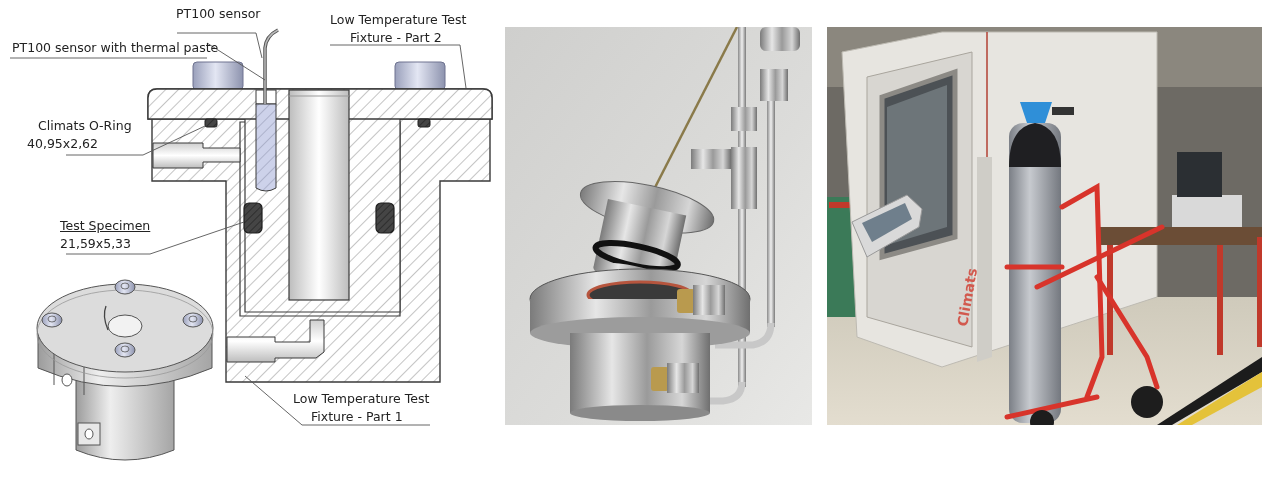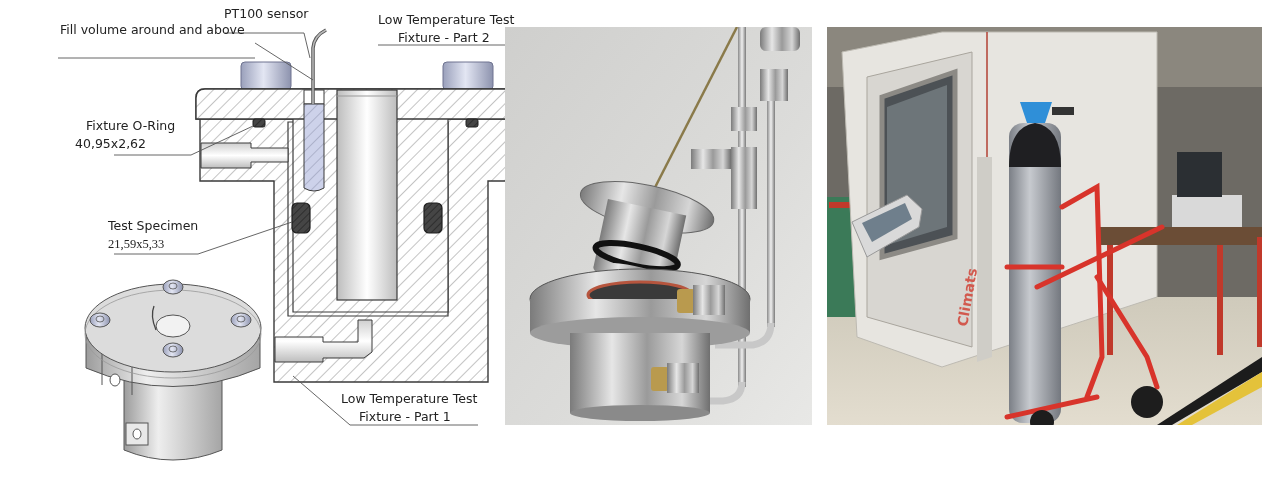--- a/index.html
+++ b/index.html
@@ -7,21 +7,21 @@
            font-family:"DejaVu Sans", sans-serif; color:#1a1a1a; }
     .panel { position:absolute; }
     .label { position:absolute; font-family:"DejaVu Sans", sans-serif; font-size:12.5px;
              line-height:16px; color:#222; white-space:nowrap; }
     svg { display:block; }
     .photo { position:absolute; overflow:hidden; }
   </style>
 </head>
 <body>
 
-<div class="panel" style="left:0;top:0;width:500px;height:348px;margin-left:48px;">
+<div class="panel" style="left:0;top:0;width:500px;height:348px;">
 
   <svg width="500" height="492" viewBox="0 0 500 492">
     <defs>
       <pattern id="hatch" patternUnits="userSpaceOnUse" width="9" height="9" patternTransform="rotate(45)">
         <rect width="9" height="9" fill="#ffffff"></rect>
         <line x1="0" y1="0" x2="0" y2="9" stroke="#8a8a8a" stroke-width="1"></line>
       </pattern>
       <pattern id="hatchDark" patternUnits="userSpaceOnUse" width="5" height="5" patternTransform="rotate(45)">
         <rect width="5" height="5" fill="#454545"></rect>
         <line x1="0" y1="0" x2="0" y2="5" stroke="#1e1e1e" stroke-width="1.2"></line>
@@ -123,27 +123,27 @@
       <g fill="none" stroke="#555" stroke-width="0.8">
         <ellipse cx="125" cy="286" rx="4" ry="3"></ellipse>
         <ellipse cx="52" cy="319" rx="4" ry="3"></ellipse>
         <ellipse cx="193" cy="319" rx="4" ry="3"></ellipse>
         <ellipse cx="125" cy="349" rx="4" ry="3"></ellipse>
       </g>
     </g>
   </svg>
 
   <div class="label" style="left:176px;top:6px;">PT100 sensor</div>
-  <div class="label" style="left:12px;top:22px;">Fill volume around and above</div>
+  <div class="label" style="left:12px;top:40px;">PT100 sensor with thermal paste</div>
   <div class="label" style="left:330px;top:12px;">Low Temperature Test</div>
   <div class="label" style="left:350px;top:30px;text-align:center;">Fixture - Part 2</div>
-  <div class="label" style="left:38px;top:118px;">Fixture O-Ring</div>
+  <div class="label" style="left:38px;top:118px;">Climats O-Ring</div>
   <div class="label" style="left:27px;top:136px;">40,95x2,62</div>
-  <div class="label" style="left:60px;top:218px;">Test Specimen</div>
-  <div class="label" style="left:60px;top:236px;font-family:Liberation Serif, serif;">21,59x5,33</div>
+  <div class="label" style="left:60px;top:218px;text-decoration:underline;">Test Specimen</div>
+  <div class="label" style="left:60px;top:236px;">21,59x5,33</div>
   <div class="label" style="left:293px;top:391px;">Low Temperature Test</div>
   <div class="label" style="left:311px;top:409px;">Fixture - Part 1</div>
 </div>
 
 <div class="photo" style="left:505px;top:27px;width:307px;height:398px;">
   <svg width="307" height="398" viewBox="0 0 307 398">
     <defs>
       <linearGradient id="bg1" x1="0" x2="1" y1="0" y2="1">
         <stop offset="0" stop-color="#cfcfcd"></stop>
         <stop offset="0.6" stop-color="#dcdcda"></stop>

